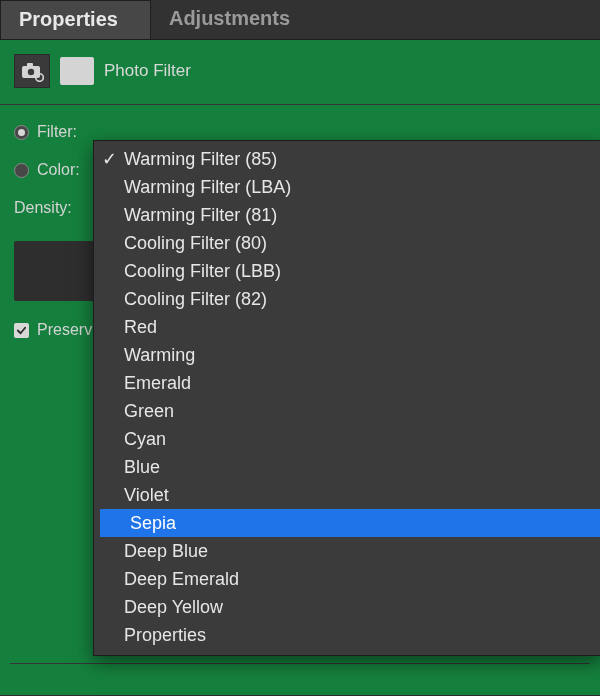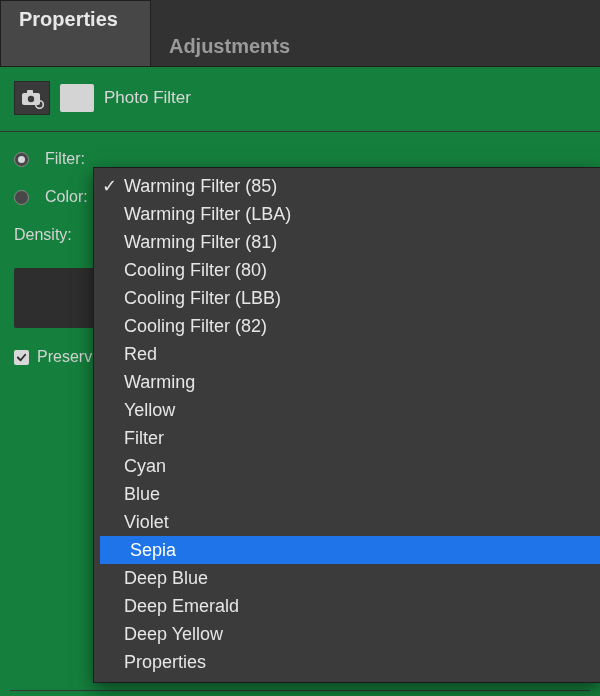--- a/index.html
+++ b/index.html
@@ -2,35 +2,35 @@
 <html><head>
 <meta charset="utf-8">
 <style>
   * { box-sizing: border-box; margin: 0; padding: 0; font-family: -apple-system, "Helvetica Neue", Arial, sans-serif; }
   html, body { width: 600px; height: 696px; background: #323232; color: #d8d8d8; overflow: hidden; }
 
   
   .tab-bar { display: flex; background: #323232; border-bottom: 1px solid #1d1d1d; }
   .tab { padding: 7px 32px 8px 18px; font-size: 20px; font-weight: 600; color: #9a9a9a; background: #3a3a3a; cursor: pointer; }
   .tab.active { background: #474747; color: #e8e8e8; border: 1px solid #1f1f1f; border-bottom: none; }
-  .tab.inactive { background: #323232; margin-top: 28px; }
+  .tab.inactive { background: #323232; }
 
   
   .panel { background: #15803d; width: 100%; height: calc(100% - 34px); padding: 10px 0 0 0; position: relative; }
 
   
   .panel-header { display: flex; align-items: center; gap: 10px; padding: 4px 14px 16px 14px; border-bottom: 1px solid #353535; }
   .icon-box { width: 36px; height: 34px; background: #3a3a3a; border: 1px solid #2a2a2a; display: flex; align-items: center; justify-content: center; color: #d0d0d0; }
   .mask-box { width: 34px; height: 28px; background: #d4d4d4; border-radius: 2px; display: flex; align-items: center; justify-content: center; }
   .mask-box .inner { width: 18px; height: 18px; border-radius: 50%; background: #d4d4d4; box-shadow: inset 0 0 0 18px #d4d4d4; }
   .panel-title { font-size: 17px; color: #d8d8d8; }
 
   
   .controls { padding: 18px 14px 8px 14px; display: flex; flex-direction: column; gap: 20px; }
-  .radio-row { display: flex; align-items: center; gap: 16px; text-align: center; }
+  .radio-row { display: flex; align-items: center; gap: 8px; text-align: center; }
   .radio { width: 15px; height: 15px; border: 1px solid #8a8a8a; border-radius: 50%; display: inline-flex; align-items: center; justify-content: center; background: #474747; }
   .radio.selected::after { content: ""; width: 7px; height: 7px; background: #d8d8d8; border-radius: 50%; display: block; }
   .ctrl-label { font-size: 16px; color: #d4d4d4; }
 
   .density-row { display: flex; align-items: center; gap: 12px; }
   .slider-track { flex: 0 0 60px; height: 4px; background: #2e2e2e; border-radius: 2px; position: relative; margin-top: 4px; }
 
   .check-row { display: flex; align-items: center; gap: 8px; }
   .checkbox { width: 15px; height: 15px; background: #d8d8d8; border-radius: 2px; display: inline-flex; align-items: center; justify-content: center; }
   .checkbox svg { width: 11px; height: 11px; }
@@ -148,25 +148,25 @@
       <div class="menu-item">
         <span class="check-col"></span>
         <span class="label">Red</span>
       </div>
       <div class="menu-item">
         <span class="check-col"></span>
         <span class="label">Warming</span>
       </div>
       <div class="menu-item">
         <span class="check-col"></span>
-        <span class="label">Yellow</span>
-      </div>
-      <div class="menu-item">
-        <span class="check-col"></span>
-        <span class="label">Filter</span>
+        <span class="label">Emerald</span>
+      </div>
+      <div class="menu-item">
+        <span class="check-col"></span>
+        <span class="label">Green</span>
       </div>
       <div class="menu-item">
         <span class="check-col"></span>
         <span class="label">Cyan</span>
       </div>
       <div class="menu-item">
         <span class="check-col"></span>
         <span class="label">Blue</span>
       </div>
       <div class="menu-item">

